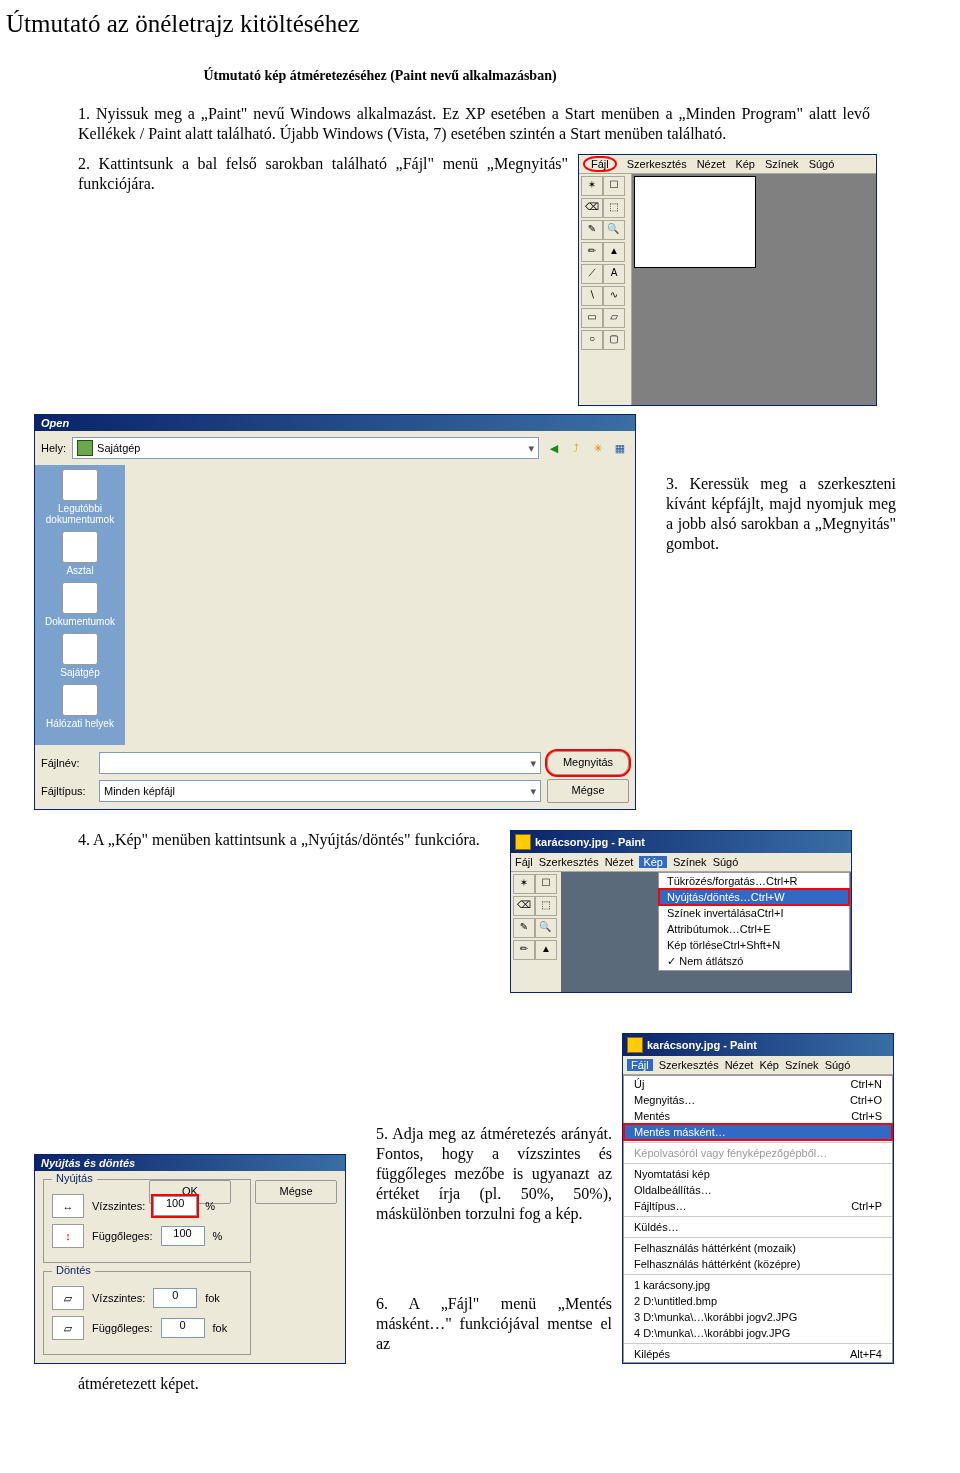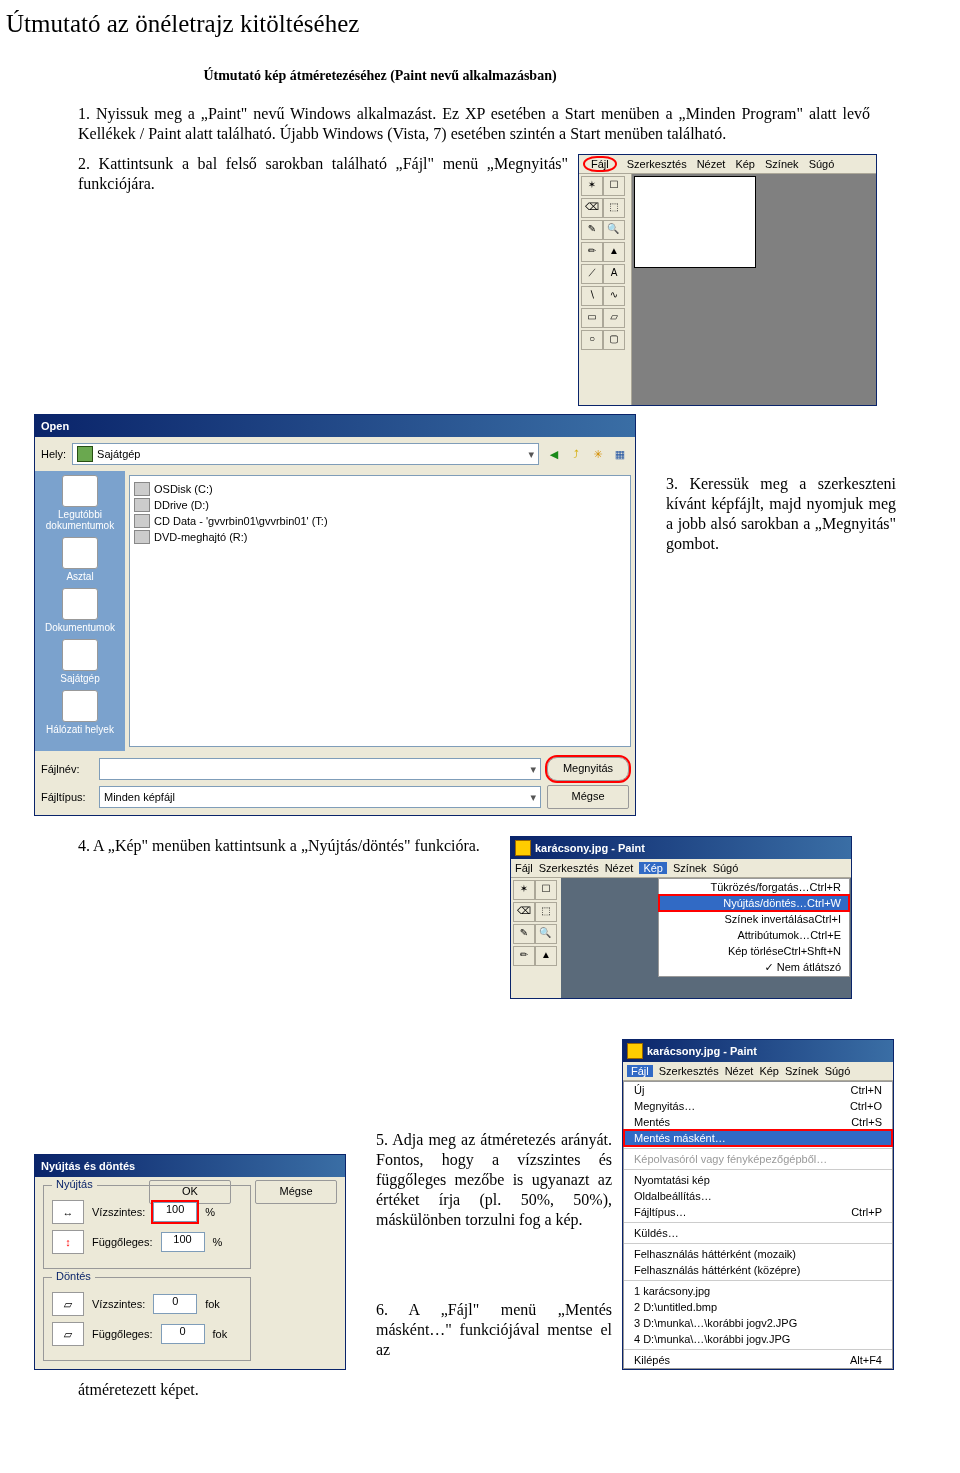--- a/index.html
+++ b/index.html
@@ -121,25 +121,26 @@
   .open-dialog {
     width: 600px;
     font-family: Tahoma, Arial, sans-serif;
     font-size: 11px;
     border: 1px solid #0a246a;
     background: #ece9d8;
   }
   .dlg-title {
     background: linear-gradient(to right, #0a246a, #3a6ea5);
     color: #fff;
-    height: 22px;
+    height: 16px;
     display: flex;
     align-items: center;
     padding: 0 6px;
     font-weight: bold;
+    font-style: italic;
   }
   .open-top {
     display: flex;
     align-items: center;
     padding: 6px;
     gap: 6px;
   }
   .combo {
     flex: 1;
     background: #fff;
@@ -239,21 +240,21 @@
     padding: 0 4px;
   }
   .dropdown {
     background: #fff;
     border: 1px solid #999;
     width: 190px;
     position: absolute;
   }
   .menu-item {
     display: flex;
-    justify-content: flex-end;
+    justify-content: flex-start;
     padding: 2px 8px;
   }
   .menu-item.hl {
     background: #316ac5;
     color: #fff;
     outline: 2px solid red;
     outline-offset: -1px;
   }
   .paint2-body { position: relative; height: 120px; }
   .paint2-body .toolbox { position:absolute; left:0; top:0; height:116px;}
@@ -383,38 +384,20 @@
             <span class="nav-icon" style="color:#2a5aa5;">▦</span>
           </div>
         </div>
         <div class="open-body">
           <div class="places">
             <div class="place-item"><div class="place-icon"></div><span>Legutóbbi dokumentumok</span></div>
             <div class="place-item"><div class="place-icon"></div><span>Asztal</span></div>
             <div class="place-item"><div class="place-icon"></div><span>Dokumentumok</span></div>
             <div class="place-item"><div class="place-icon"></div><span>Sajátgép</span></div>
             <div class="place-item"><div class="place-icon"></div><span>Hálózati helyek</span></div>
-          </div>
-          <div class="file-area">
-            <div class="drive">
-                <span class="di"></span>
-                <span>OSDisk (C:)</span>
-              </div>
-            <div class="drive">
-                <span class="di"></span>
-                <span>DDrive (D:)</span>
-              </div>
-            <div class="drive">
-                <span class="di"></span>
-                <span>CD Data - 'gvvrbin01\gvvrbin01' (T:)</span>
-              </div>
-            <div class="drive">
-                <span class="di"></span>
-                <span>DVD-meghajtó (R:)</span>
-              </div>
           </div>
         </div>
         <div class="open-bottom">
           <div class="open-row">
             <label>Fájlnév:</label>
             <div class="combo">
               <span></span>
               <span class="chev">▾</span>
             </div>
             <div class="dlg-btn circled">Megnyitás</div>

